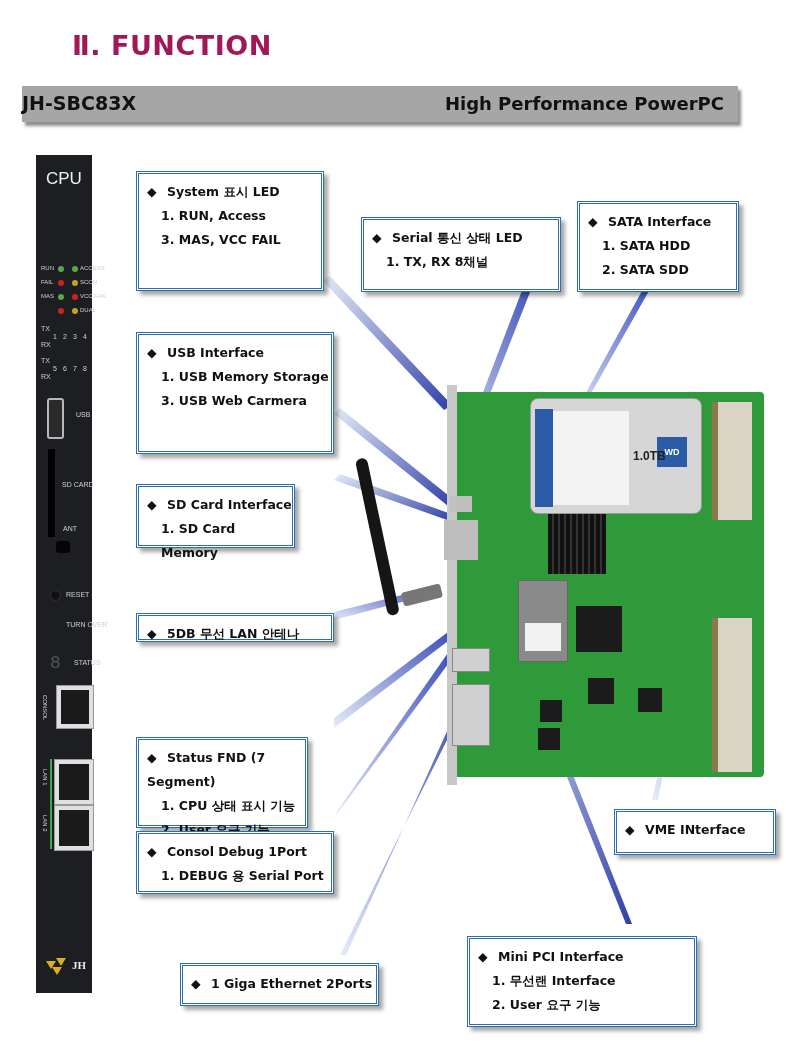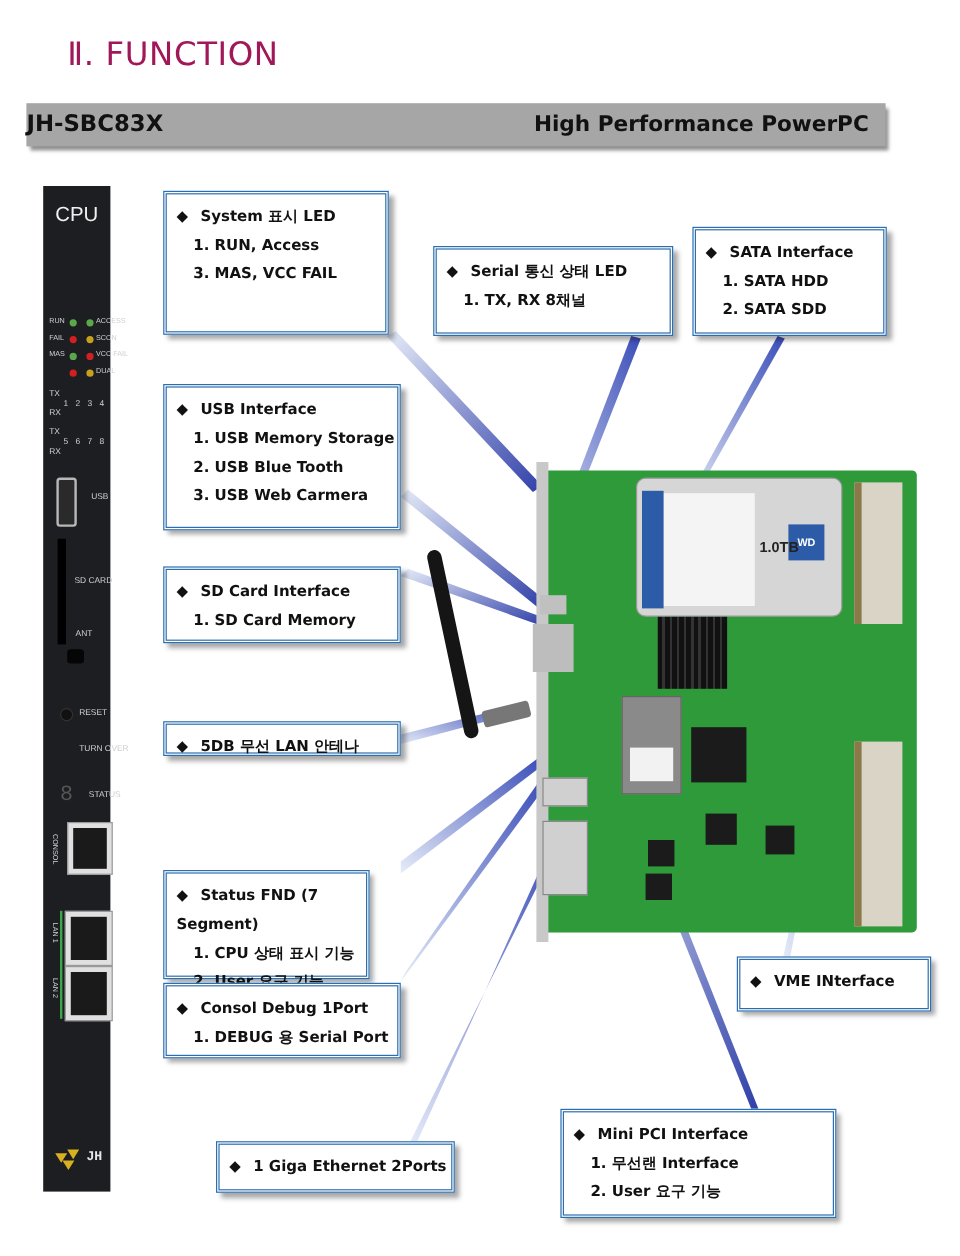--- a/index.html
+++ b/index.html
@@ -1,37 +1,37 @@
 <!DOCTYPE html>
 <html><head>
 <meta charset="utf-8">
 <style>
   html, body { margin: 0; padding: 0; background: #ffffff; }
   body { width: 800px; height: 1047px; position: relative; overflow: hidden; font-family: "DejaVu Sans", sans-serif; }
-  .title { position: absolute; left: 56px; top: 30px; font-size: 27px; font-weight: normal; color: #a01858; letter-spacing: 0.5px; }
+  .title { position: absolute; left: 72px; top: 30px; font-size: 27px; font-weight: bold; color: #a01858; letter-spacing: 0.5px; }
   .banner { position: absolute; left: 22px; top: 86px; width: 716px; height: 36px; background: #a6a6a6; box-shadow: 3px 4px 3px rgba(0,0,0,0.45); }
   .banner .model { position: absolute; left: 0; top: 6px; font-size: 19px; font-weight: bold; color: #111; }
   .banner .subtitle { position: absolute; right: 14px; top: 7px; font-size: 18px; font-weight: bold; color: #111; }
 
   
   .panel { position: absolute; left: 36px; top: 155px; width: 56px; height: 838px; background: #1c1e22; }
   .panel .cpu { position: absolute; left: 10px; top: 14px; font-size: 17px; color: #f0f0f0; font-family: "Liberation Sans", sans-serif; }
   .plbl { position: absolute; font-size: 6px; color: #d0d0d0; font-family: "Liberation Sans", sans-serif; white-space: nowrap; }
   .led { position: absolute; width: 6px; height: 6px; border-radius: 50%; }
   .usbport { position: absolute; left: 11px; top: 243px; width: 13px; height: 37px; border: 2px solid #b8b8b8; border-radius: 3px; background: #2a2a2a; }
   .sdslot { position: absolute; left: 12px; top: 294px; width: 7px; height: 88px; background: #000; }
   .antconn { position: absolute; left: 20px; top: 386px; width: 14px; height: 12px; background: #050505; border-radius: 3px; }
   .resetbtn { position: absolute; left: 14px; top: 435px; width: 9px; height: 9px; border-radius: 50%; background: #111; border: 1px solid #333; }
   .seg { position: absolute; left: 14px; top: 498px; font-size: 18px; color: #555; font-family: "Liberation Mono", monospace; }
   .rj45 { position: absolute; background: #e0e0e0; border: 1px solid #999; }
   .rj45 .hole { position: absolute; left: 4px; top: 4px; right: 4px; bottom: 4px; background: #1a1a1a; }
   .lan-green { position: absolute; left: 14px; top: 604px; width: 2px; height: 90px; background: #3aa84a; }
   .logo { position: absolute; left: 10px; top: 806px; }
   .logo .tri { position: absolute; width: 0; height: 0; border-left: 5px solid transparent; border-right: 5px solid transparent; border-top: 8px solid #d8b020; }
-  .logo .jh { position: absolute; left: 26px; top: -2px; font-size: 11px; font-weight: bold; color: #e8e8e8; font-family: Liberation Mono, monospace; }
+  .logo .jh { position: absolute; left: 26px; top: -2px; font-size: 11px; font-weight: bold; color: #e8e8e8; font-family: Liberation Serif, serif; }
 
   
   .board { position: absolute; left: 452px; top: 392px; width: 312px; height: 385px; background: #2e9a3a; border-radius: 4px; }
   .bracket { position: absolute; left: 447px; top: 385px; width: 10px; height: 400px; background: #c8c8c8; }
   .hdd { position: absolute; left: 530px; top: 398px; width: 170px; height: 114px; background: #d6d6d6; border-radius: 8px; border: 1px solid #999; }
   .hdd .lbl { position: absolute; left: 8px; top: 12px; width: 90px; height: 94px; background: #f4f4f4; }
   .hdd .band { position: absolute; left: 4px; top: 10px; width: 18px; height: 98px; background: #2c5ca8; }
   .hdd .wd { position: absolute; right: 14px; top: 38px; width: 30px; height: 30px; background: #2c5ca8; color: #fff; font-size: 9px; font-weight: bold; text-align: center; line-height: 30px; font-family: "Liberation Sans", sans-serif; }
   .hdd .cap { position: absolute; left: 102px; top: 50px; font-size: 12px; font-weight: bold; color: #222; font-family: "Liberation Sans", sans-serif; }
   .heatsink { position: absolute; left: 548px; top: 514px; width: 58px; height: 60px; background: repeating-linear-gradient(90deg, #111 0 4px, #333 4px 6px); }
@@ -41,21 +41,21 @@
   .minipci { position: absolute; left: 518px; top: 580px; width: 48px; height: 80px; background: #8a8a8a; border: 1px solid #666; }
   .minipci .sticker { position: absolute; left: 6px; top: 42px; width: 36px; height: 28px; background: #f2f2f2; }
   .ethblk { position: absolute; left: 452px; top: 648px; width: 36px; height: 22px; background: #d0d0d0; border: 1px solid #888; }
   .ethblk2 { top: 684px; height: 60px; }
   .usbpcb { position: absolute; left: 450px; top: 496px; width: 22px; height: 16px; background: #c0c0c0; }
   .sdpcb { position: absolute; left: 444px; top: 520px; width: 34px; height: 40px; background: #bdbdbd; }
   .antenna { position: absolute; left: 388px; top: 455px; width: 12px; height: 160px; background: #151515; border-radius: 6px; transform: rotate(-12deg); transform-origin: bottom center; }
   .antbase { position: absolute; left: 402px; top: 588px; width: 40px; height: 14px; background: #777; border-radius: 3px; transform: rotate(-14deg); }
 
   
-  .callout { position: absolute; background: #fff; border: 3px double #2c6fb0; box-shadow: 4px 4px 4px rgba(0,0,0,0.35); font-size: 12.5px; font-weight: bold; color: #111; line-height: 24px; box-sizing: border-box; padding: 6px 0 0 8px; }
+  .callout { position: absolute; background: #fff; border: 3px double #2c6fb0; box-shadow: 4px 4px 4px rgba(0,0,0,0.35); font-size: 12.5px; font-weight: bold; color: #111; line-height: 24px; box-sizing: border-box; padding: 6px 0 0 8px; margin-top: 12px; }
   .callout .head .dia { display: inline-block; width: 14px; margin-right: 6px; }
   .callout .item { padding-left: 14px; }
   svg.lines { position: absolute; left: 0; top: 0; }
 </style>
 </head>
 <body>
 
 <div class="title">Ⅱ. FUNCTION</div>
 <div class="banner">
   <span class="model">JH-SBC83X</span>
@@ -201,25 +201,24 @@
 
 <div class="callout" style="left:577px;top:189px;width:162px;height:91px">
   <div class="head"><span class="dia">◆</span><span>SATA Interface</span></div>
   <div class="item">1. SATA HDD</div>
   <div class="item">2. SATA SDD</div>
 </div>
 
 <div class="callout" style="left:136px;top:320px;width:198px;height:122px">
   <div class="head"><span class="dia">◆</span><span>USB Interface</span></div>
   <div class="item">1. USB Memory Storage</div>
-  <div class="item">2. USB Blue Tooth</div>
   <div class="item">3. USB Web Carmera</div>
 </div>
 
-<div class="callout" style="left:136px;top:472px;width:198px;height:64px">
+<div class="callout" style="left:136px;top:472px;width:159px;height:64px">
   <div class="head"><span class="dia">◆</span><span>SD Card Interface</span></div>
   <div class="item">1. SD Card Memory</div>
 </div>
 
 <div class="callout" style="left:136px;top:601px;width:198px;height:29px">
   <div class="head"><span class="dia">◆</span><span>5DB 무선 LAN 안테나</span></div>
 </div>
 
 <div class="callout" style="left:136px;top:725px;width:172px;height:91px">
   <div class="head"><span class="dia">◆</span><span>Status FND (7 Segment)</span></div>

